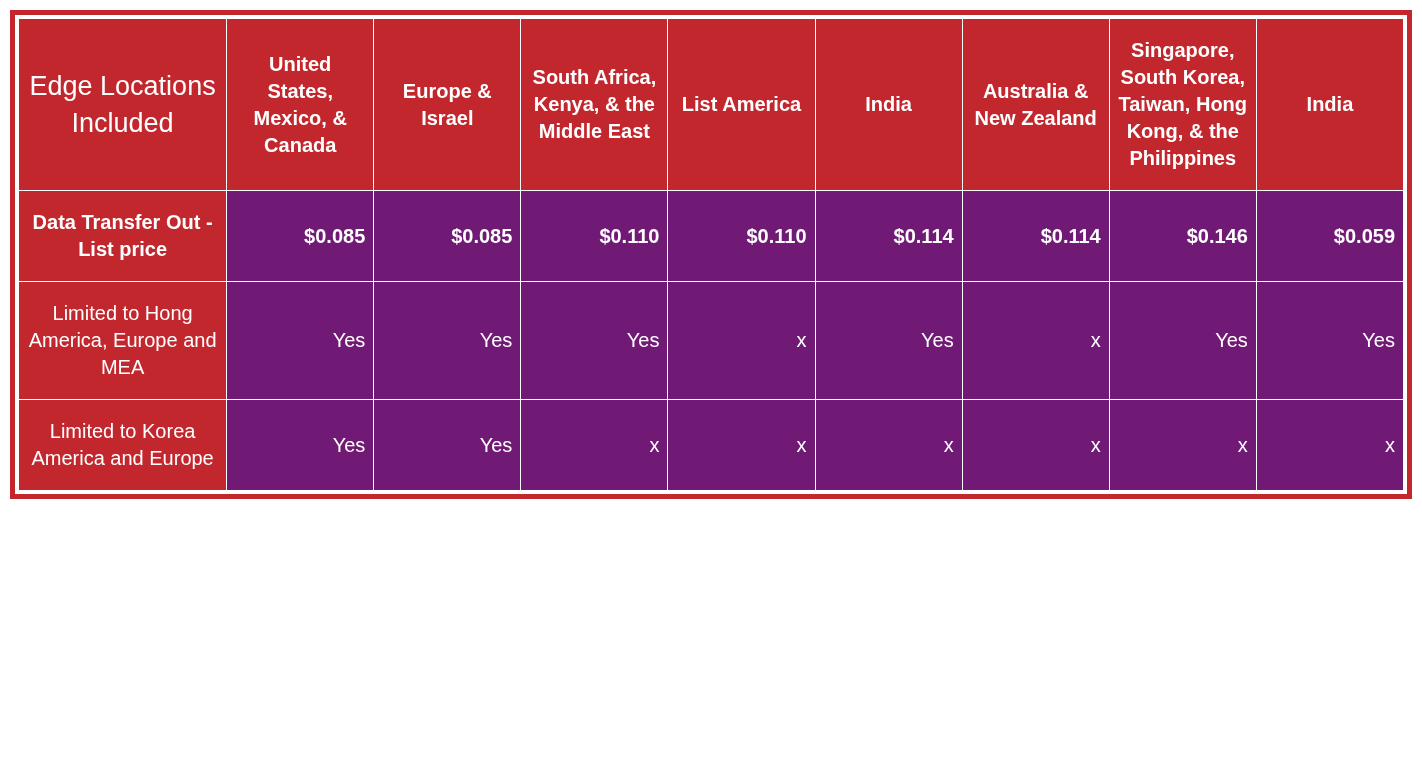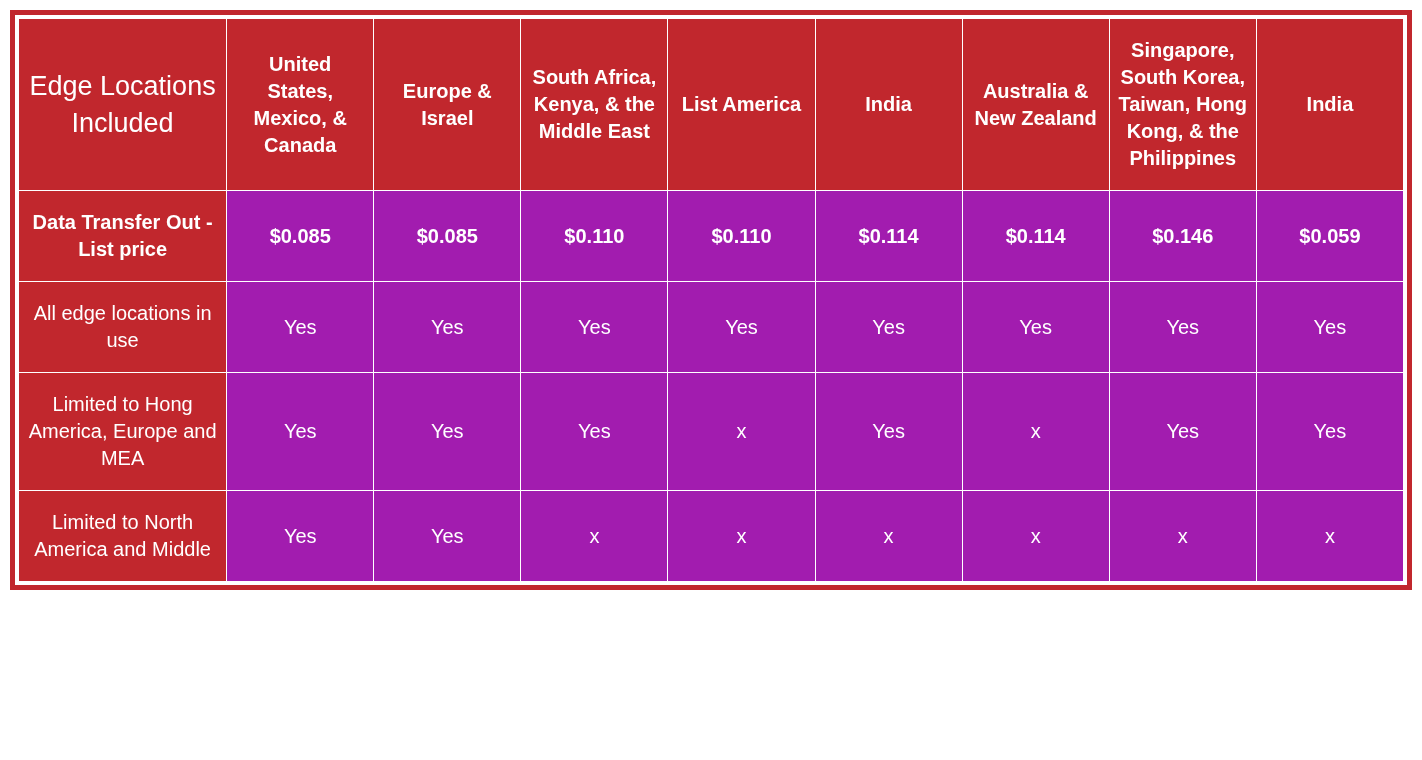--- a/index.html
+++ b/index.html
@@ -41,22 +41,23 @@
   }
   th.row-head {
     background: #C1272D;
     font-weight: 400;
     font-size: 20px;
   }
   th.row-head.bold {
     font-weight: 700;
   }
   td.data {
-    background: #a21caf;
+    background: #701a75;
     font-weight: 400;
+    text-align: right;
   }
   td.data.bold {
     font-weight: 700;
   }
   col.first { width: 15%; }
   col.rest  { width: 10.6%; }
 </style>
 </head>
 <body>
 
@@ -92,43 +93,32 @@
         <td class="data bold">$0.085</td>
         <td class="data bold">$0.085</td>
         <td class="data bold">$0.110</td>
         <td class="data bold">$0.110</td>
         <td class="data bold">$0.114</td>
         <td class="data bold">$0.114</td>
         <td class="data bold">$0.146</td>
         <td class="data bold">$0.059</td>
       </tr>
       <tr>
-        <th class="row-head">All edge locations in use</th>
-        <td class="data">Yes</td>
-        <td class="data">Yes</td>
-        <td class="data">Yes</td>
-        <td class="data">Yes</td>
-        <td class="data">Yes</td>
-        <td class="data">Yes</td>
-        <td class="data">Yes</td>
-        <td class="data">Yes</td>
-      </tr>
-      <tr>
         <th class="row-head">Limited to Hong America, Europe and MEA</th>
         <td class="data">Yes</td>
         <td class="data">Yes</td>
         <td class="data">Yes</td>
         <td class="data">x</td>
         <td class="data">Yes</td>
         <td class="data">x</td>
         <td class="data">Yes</td>
         <td class="data">Yes</td>
       </tr>
       <tr>
-        <th class="row-head">Limited to North America and Middle</th>
+        <th class="row-head">Limited to Korea America and Europe</th>
         <td class="data">Yes</td>
         <td class="data">Yes</td>
         <td class="data">x</td>
         <td class="data">x</td>
         <td class="data">x</td>
         <td class="data">x</td>
         <td class="data">x</td>
         <td class="data">x</td>
       </tr>
     </tbody>

